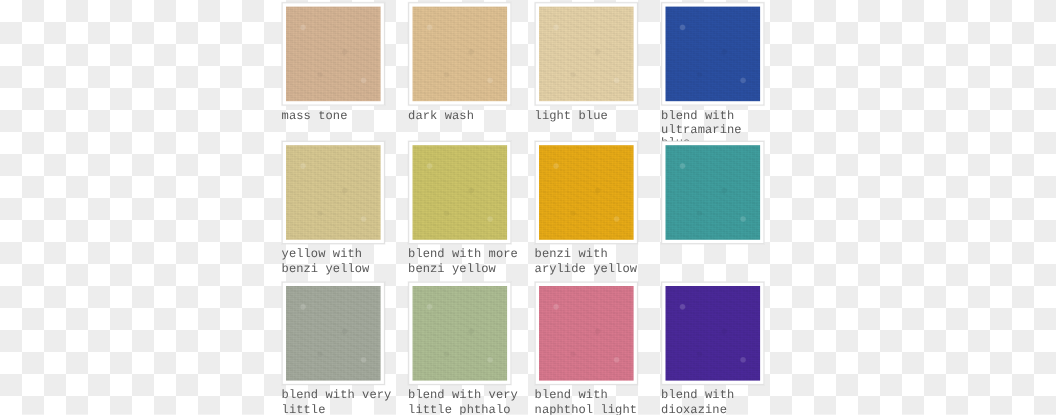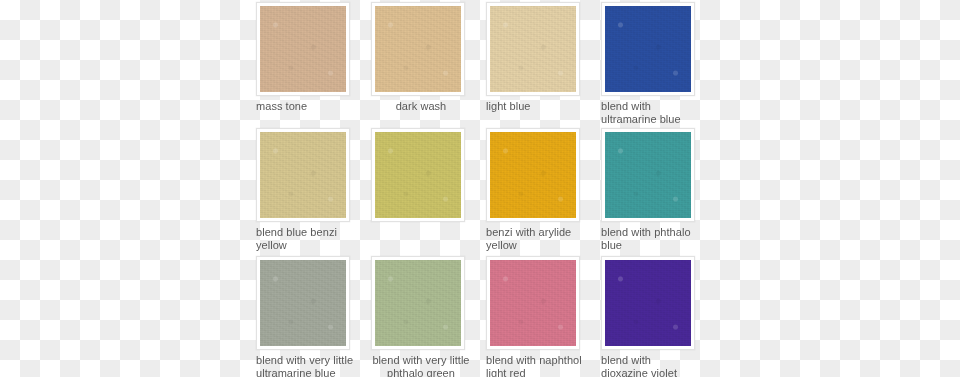--- a/index.html
+++ b/index.html
@@ -34,23 +34,24 @@
     position: absolute;
     left: 0;
     width: 448px;
   }
   .row-0 { top: 2px; }
   .row-1 { top: 128px; }
   .row-2 { top: 256px; }
   .cell {
     position: absolute;
     width: 98px;
+    font-family: Liberation Mono, monospace;
   }
   .col-0 { left: 0px; }
-  .col-1 { left: 115px; text-align: center; }
+  .col-1 { left: 115px; }
   .col-2 { left: 230px; }
   .col-3 { left: 345px; }
   .swatch-frame {
     width: 94px;
     height: 94px;
     background: #ffffff;
     border: 1px solid #e2e2e2;
     box-sizing: border-box;
     padding: 3px;
     box-shadow: 0 0 0 0.5px rgba(0,0,0,0.04);
@@ -126,38 +127,38 @@
         </div>
         <div class="caption">blend with ultramarine blue</div>
       </div>
     </div>
 
     <div class="row row-1">
       <div class="cell col-0">
         <div class="swatch-frame">
           <div class="swatch" style="background-color: rgb(215, 200, 145);"></div>
         </div>
-        <div class="caption">blend blue benzi yellow</div>
+        <div class="caption">yellow with benzi yellow</div>
       </div>
       <div class="cell col-1">
         <div class="swatch-frame">
           <div class="swatch" style="background-color: rgb(204, 196, 105);"></div>
         </div>
+        <div class="caption">blend with more benzi yellow</div>
       </div>
       <div class="cell col-2">
         <div class="swatch-frame">
           <div class="swatch" style="background-color: rgb(232, 171, 22);"></div>
         </div>
         <div class="caption">benzi with arylide yellow</div>
       </div>
       <div class="cell col-3">
         <div class="swatch-frame">
           <div class="swatch" style="background-color: rgb(63, 158, 158);"></div>
         </div>
-        <div class="caption">blend with phthalo blue</div>
       </div>
     </div>
 
     <div class="row row-2">
       <div class="cell col-0">
         <div class="swatch-frame">
           <div class="swatch" style="background-color: rgb(164, 170, 157);"></div>
         </div>
         <div class="caption">blend with very little ultramarine blue</div>
       </div>

